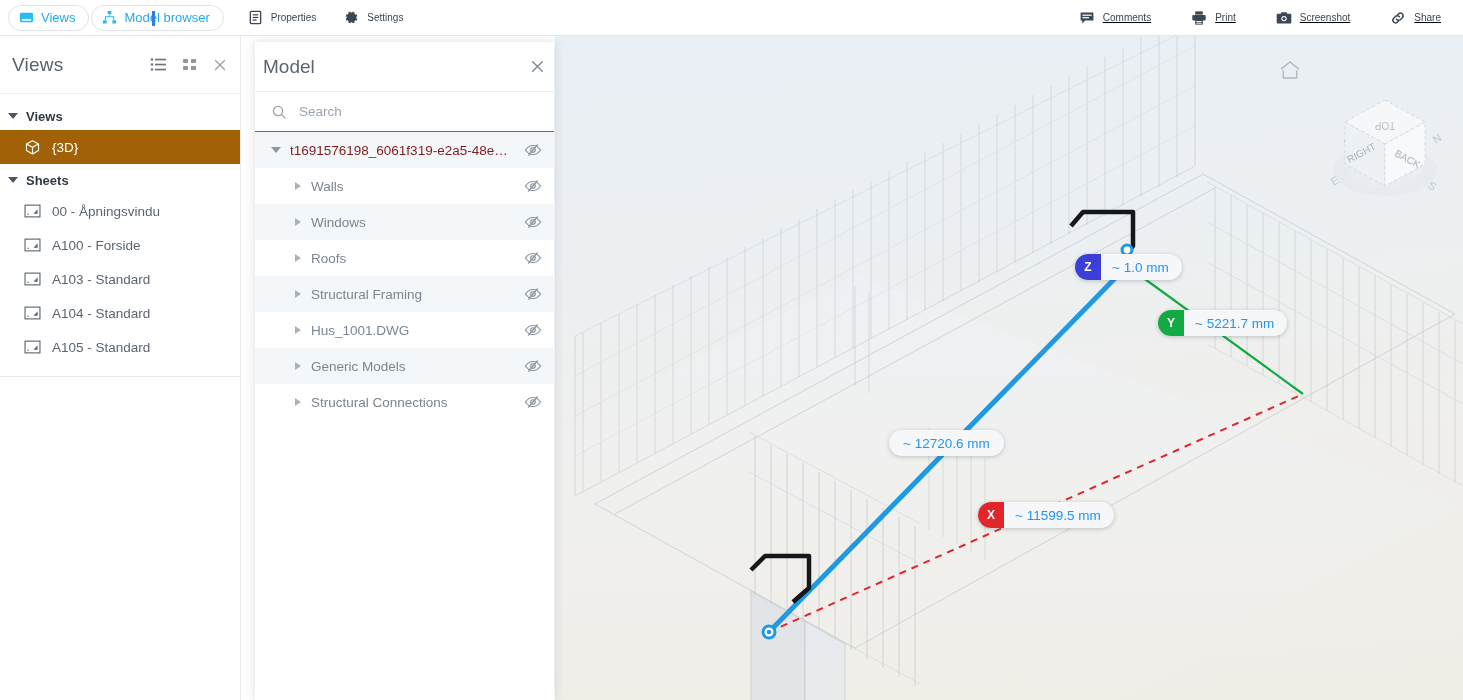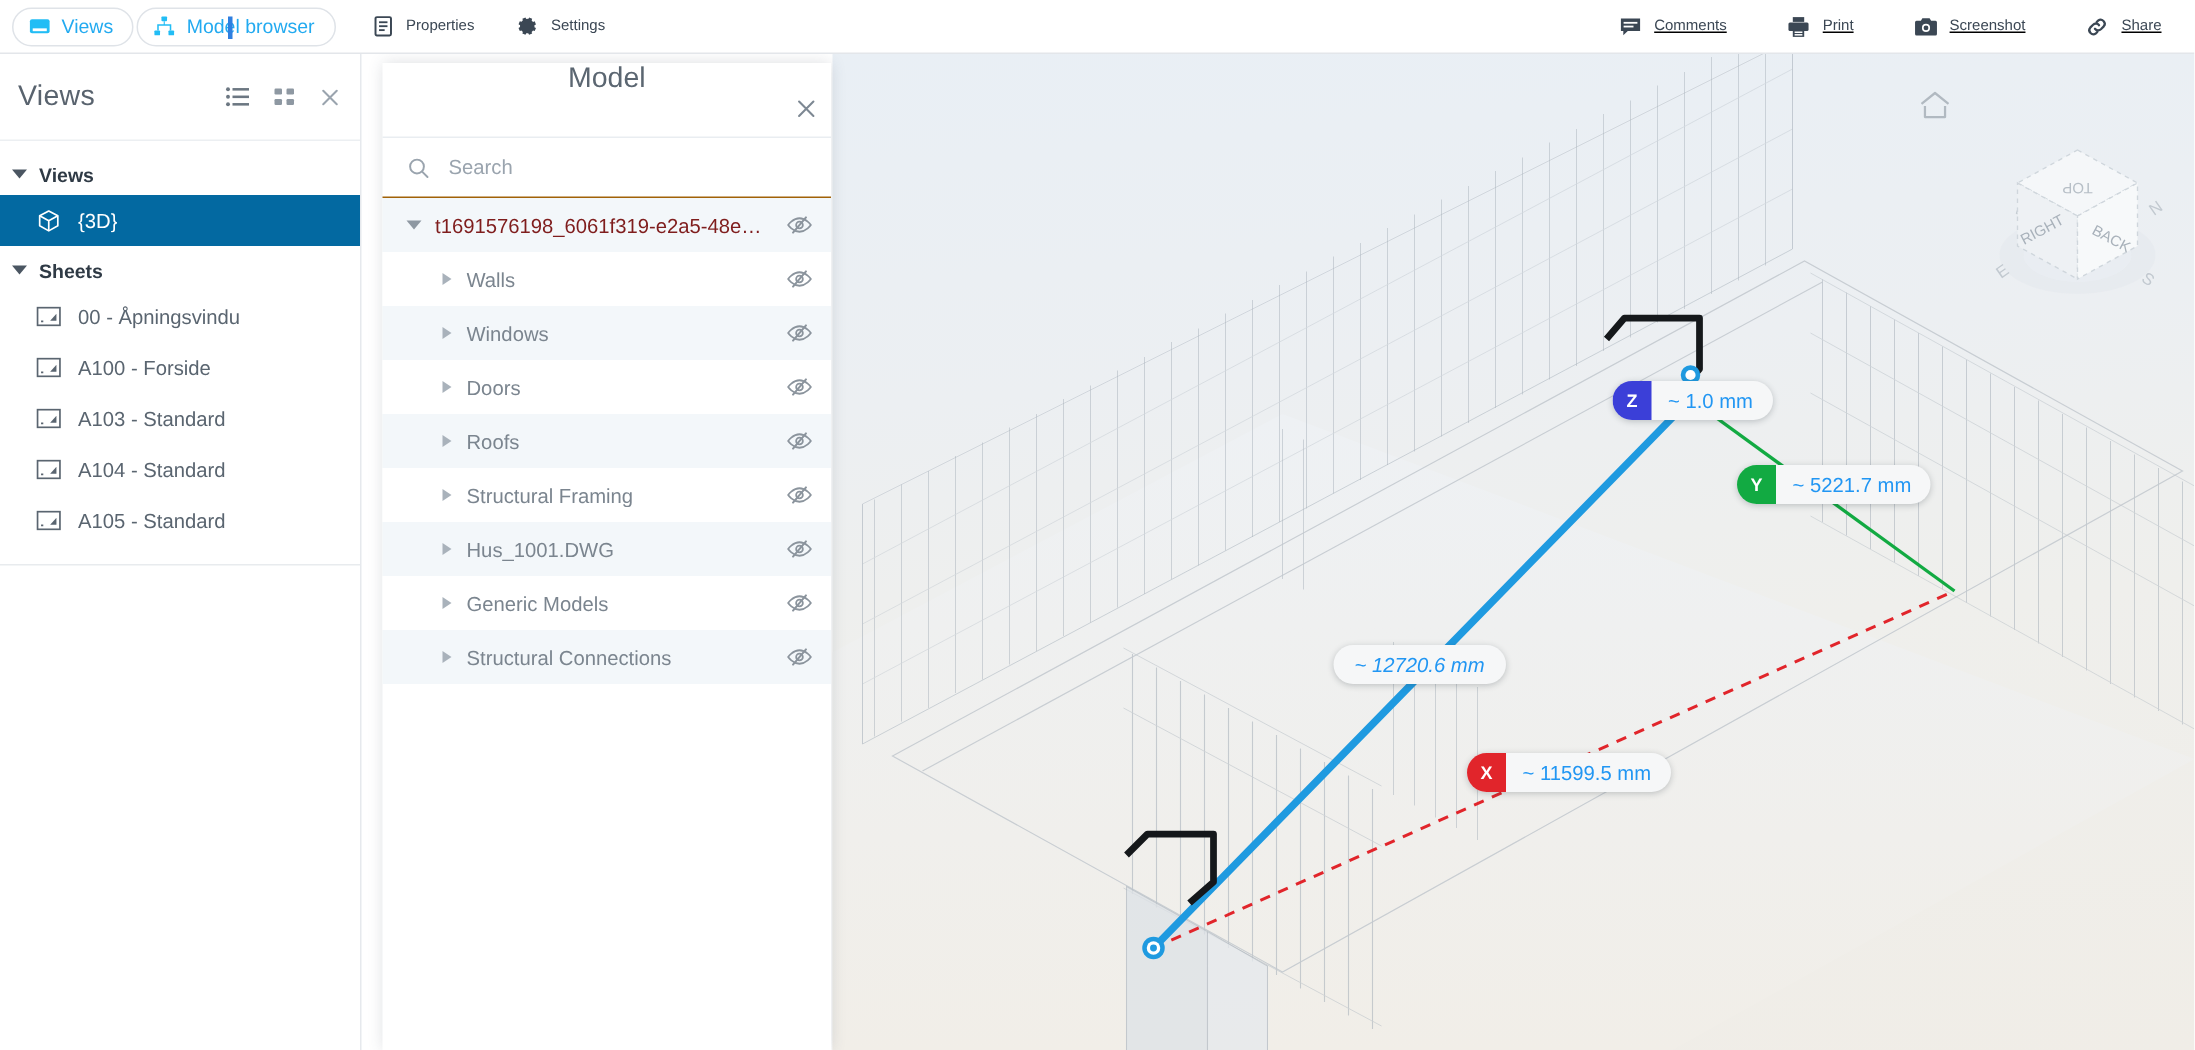--- a/index.html
+++ b/index.html
@@ -57,33 +57,32 @@
     display: flex; align-items: center; gap: 8px;
     height: 28px; padding-left: 8px; font-size: 13px; color: #2f3a45; font-weight: bold;
     cursor: pointer;
   }
   .tri { width: 0; height: 0; border-left: 5px solid transparent; border-right: 5px solid transparent;
          border-top: 6px solid #4b5662; }
   .leaf {
     display: flex; align-items: center; gap: 11px;
     height: 34px; padding-left: 24px; font-size: 13.5px; color: #5a6570; cursor: pointer;
   }
-  .leaf.sel { background: #0369a1; color: #ffffff; }
+  .leaf.sel { background: #a16207; color: #ffffff; }
   .leaf .lbl { white-space: nowrap; overflow: hidden; text-overflow: ellipsis; }
 
   
   .model-panel {
     position: absolute; left: 255px; top: 42px; width: 299px; height: 658px;
     background: #ffffff; z-index: 32;
     box-shadow: 0 0 10px rgba(60,72,88,.18);
   }
   .model-head {
     height: 50px; display: flex; align-items: center; padding: 0 8px;
     border-bottom: 1px solid #e9edf1;
-    flex-direction: column;
   }
   .model-title { font-size: 19px; color: #5b6671; }
   .model-close { margin-left: auto; cursor: pointer; color: #6c7782; display: inline-flex; }
   .search-row {
     height: 40px; display: flex; align-items: center; gap: 12px; padding: 0 16px;
     border-bottom: 1px solid #a16207;
   }
   .search-row input {
     border: 0; outline: 0; font-size: 13.5px; color: #4a5560; width: 200px;
     font-family: "Liberation Sans", sans-serif; background: transparent;
@@ -120,21 +119,21 @@
   .chip {
     position: absolute; display: flex; align-items: center; height: 26px;
     background: #f6f7f8; border-radius: 13px; box-shadow: 0 1px 4px rgba(40,50,60,.25);
     font-size: 13.5px; color: #2196f3; overflow: hidden; white-space: nowrap;
   }
   .chip .ax {
     width: 26px; height: 26px; display: flex; align-items: center; justify-content: center;
     color: #fff; font-size: 12px; font-weight: bold; flex: 0 0 auto;
   }
   .chip .val { padding: 0 13px 0 11px; }
-  .chip.plain .val { padding: 0 14px; font-style: italic; }
+  .chip.plain .val { padding: 0 14px; }
   .ax.x { background: #e1252b; }
   .ax.y { background: #12aa42; }
   .ax.z { background: #3b3fd8; }
 </style>
 </head>
 <body>
 
 <div id="app">
 
   <div class="toolbar">
@@ -581,87 +580,76 @@
         <span class="mlbl">Windows</span>
         <span class="eye">
           <svg width="18" height="16" viewBox="0 0 20 16" fill="none" stroke="#8b949d" stroke-width="1.3">
               <path d="M1.6 8S5 3 10 3s8.4 5 8.4 5-3.4 5-8.4 5S1.6 8 1.6 8z"></path>
               <circle cx="10" cy="8" r="2.5"></circle>
               <path d="M5.2 13.6L14.8 2.4" stroke-width="1.5" stroke-linecap="round"></path>
             </svg>
         </span>
       </div>
 
+
       <div class="mrow child">
         <span class="tri-r"></span>
-        <span class="mlbl">Doors</span>
+        <span class="mlbl">Roofs</span>
         <span class="eye">
           <svg width="18" height="16" viewBox="0 0 20 16" fill="none" stroke="#8b949d" stroke-width="1.3">
               <path d="M1.6 8S5 3 10 3s8.4 5 8.4 5-3.4 5-8.4 5S1.6 8 1.6 8z"></path>
               <circle cx="10" cy="8" r="2.5"></circle>
               <path d="M5.2 13.6L14.8 2.4" stroke-width="1.5" stroke-linecap="round"></path>
             </svg>
         </span>
       </div>
 
       <div class="mrow child">
         <span class="tri-r"></span>
-        <span class="mlbl">Roofs</span>
+        <span class="mlbl">Structural Framing</span>
         <span class="eye">
           <svg width="18" height="16" viewBox="0 0 20 16" fill="none" stroke="#8b949d" stroke-width="1.3">
               <path d="M1.6 8S5 3 10 3s8.4 5 8.4 5-3.4 5-8.4 5S1.6 8 1.6 8z"></path>
               <circle cx="10" cy="8" r="2.5"></circle>
               <path d="M5.2 13.6L14.8 2.4" stroke-width="1.5" stroke-linecap="round"></path>
             </svg>
         </span>
       </div>
 
       <div class="mrow child">
         <span class="tri-r"></span>
-        <span class="mlbl">Structural Framing</span>
+        <span class="mlbl">Hus_1001.DWG</span>
         <span class="eye">
           <svg width="18" height="16" viewBox="0 0 20 16" fill="none" stroke="#8b949d" stroke-width="1.3">
               <path d="M1.6 8S5 3 10 3s8.4 5 8.4 5-3.4 5-8.4 5S1.6 8 1.6 8z"></path>
               <circle cx="10" cy="8" r="2.5"></circle>
               <path d="M5.2 13.6L14.8 2.4" stroke-width="1.5" stroke-linecap="round"></path>
             </svg>
         </span>
       </div>
 
       <div class="mrow child">
         <span class="tri-r"></span>
-        <span class="mlbl">Hus_1001.DWG</span>
+        <span class="mlbl">Generic Models</span>
         <span class="eye">
           <svg width="18" height="16" viewBox="0 0 20 16" fill="none" stroke="#8b949d" stroke-width="1.3">
               <path d="M1.6 8S5 3 10 3s8.4 5 8.4 5-3.4 5-8.4 5S1.6 8 1.6 8z"></path>
               <circle cx="10" cy="8" r="2.5"></circle>
               <path d="M5.2 13.6L14.8 2.4" stroke-width="1.5" stroke-linecap="round"></path>
             </svg>
         </span>
       </div>
 
       <div class="mrow child">
         <span class="tri-r"></span>
-        <span class="mlbl">Generic Models</span>
+        <span class="mlbl">Structural Connections</span>
         <span class="eye">
           <svg width="18" height="16" viewBox="0 0 20 16" fill="none" stroke="#8b949d" stroke-width="1.3">
               <path d="M1.6 8S5 3 10 3s8.4 5 8.4 5-3.4 5-8.4 5S1.6 8 1.6 8z"></path>
               <circle cx="10" cy="8" r="2.5"></circle>
               <path d="M5.2 13.6L14.8 2.4" stroke-width="1.5" stroke-linecap="round"></path>
             </svg>
         </span>
       </div>
-
-      <div class="mrow child">
-        <span class="tri-r"></span>
-        <span class="mlbl">Structural Connections</span>
-        <span class="eye">
-          <svg width="18" height="16" viewBox="0 0 20 16" fill="none" stroke="#8b949d" stroke-width="1.3">
-              <path d="M1.6 8S5 3 10 3s8.4 5 8.4 5-3.4 5-8.4 5S1.6 8 1.6 8z"></path>
-              <circle cx="10" cy="8" r="2.5"></circle>
-              <path d="M5.2 13.6L14.8 2.4" stroke-width="1.5" stroke-linecap="round"></path>
-            </svg>
-        </span>
-      </div>
     </div>
   </div>
 
 </div>
 
 </body></html>

